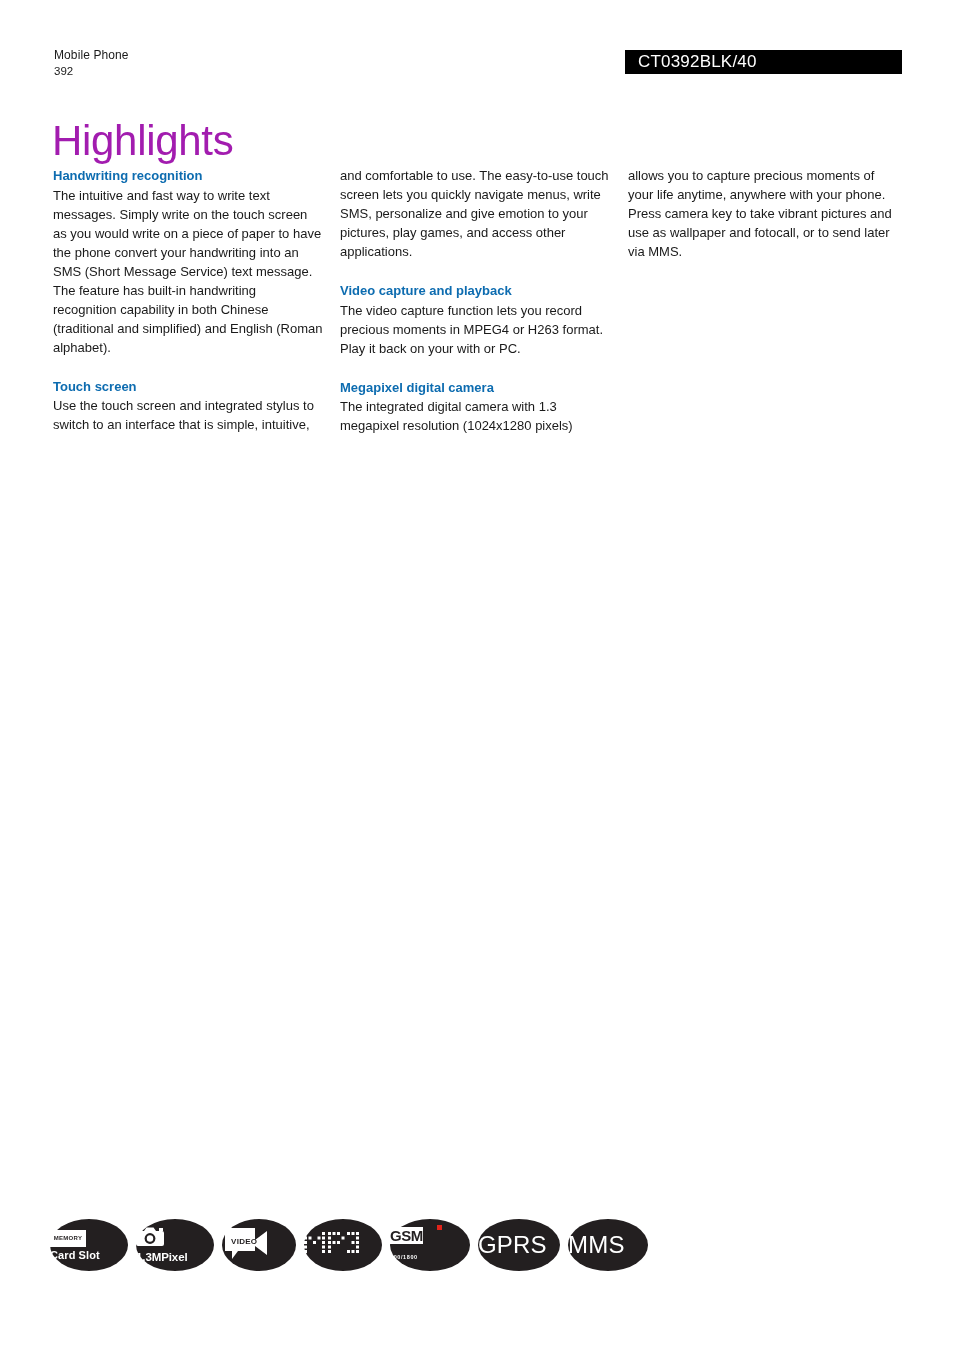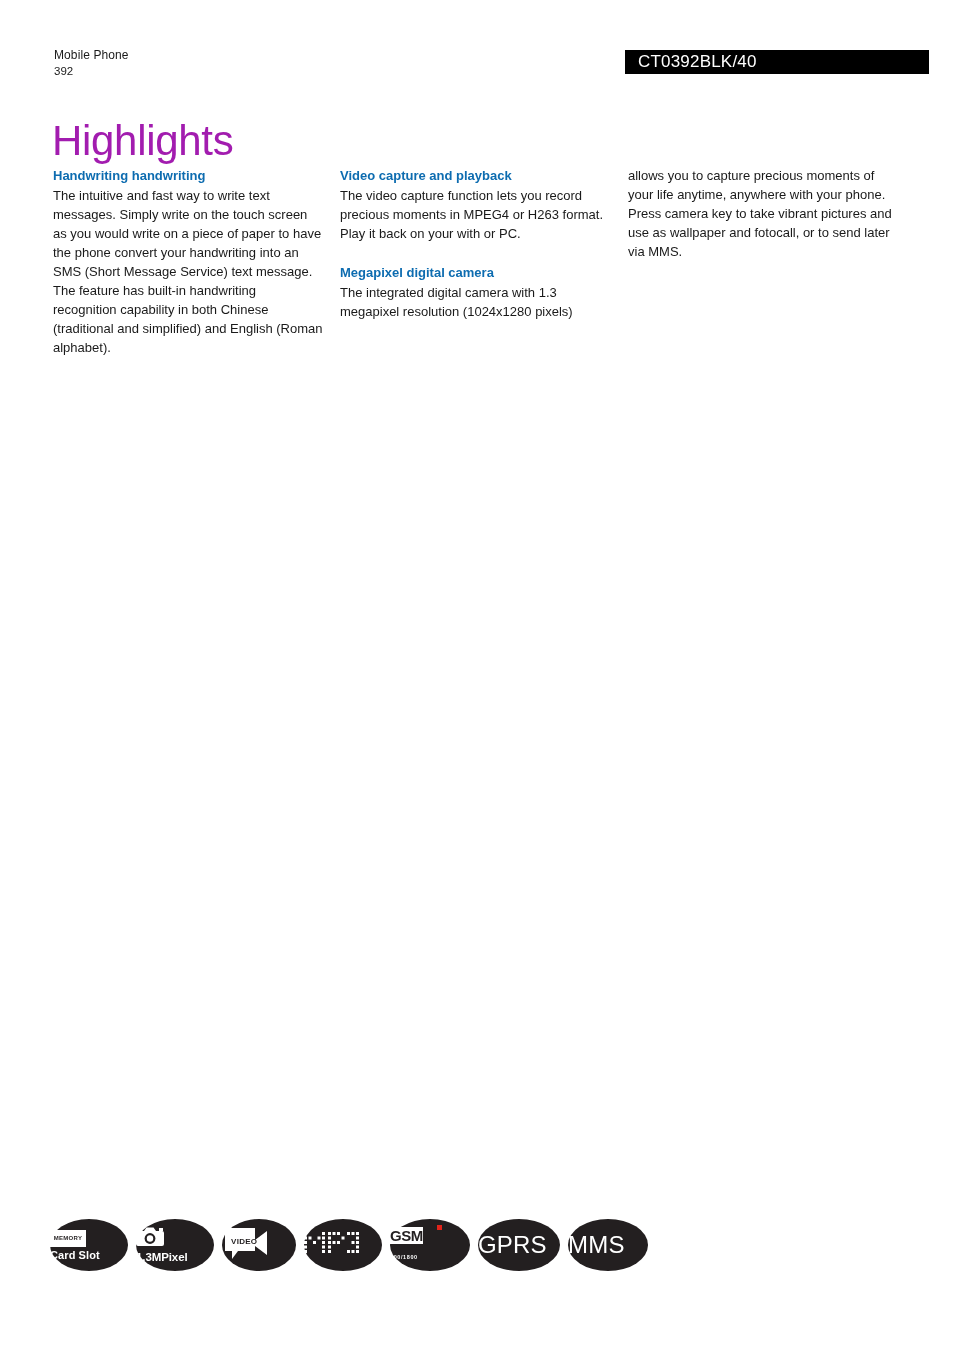--- a/index.html
+++ b/index.html
@@ -40,21 +40,20 @@
     color: #1a1a1a;
     margin-top: 1px;
   }
   .code-bar {
     position: absolute;
     left: 625px;
     top: 2px;
     width: 277px;
     height: 24px;
     background: #000000;
-    padding-left: 27px;
   }
   .code-bar .code-text {
     position: absolute;
     left: 13px;
     top: 50%;
     transform: translateY(-50%);
     color: #ffffff;
     font-size: 17px;
     letter-spacing: 0.2px;
     white-space: nowrap;
@@ -231,26 +230,31 @@
     <span class="code-text">CT0392BLK/40</span>
   </div>
 </div>
 
 <h1 class="page-title">Highlights</h1>
 
 <div class="columns">
 
   <div class="column col-1">
     <div class="section">
-      <div class="section-heading">Handwriting handwriting</div>
+      <div class="section-heading">Handwriting recognition</div>
       <p class="section-body">The intuitive and fast way to write text messages. Simply write on the touch screen as you would write on a piece of paper to have the phone convert your handwriting into an SMS (Short Message Service) text message. The feature has built-in handwriting recognition capability in both Chinese (traditional and simplified) and English (Roman alphabet).</p>
     </div>
+    <div class="section">
+      <div class="section-heading">Touch screen</div>
+      <p class="section-body">Use the touch screen and integrated stylus to switch to an interface that is simple, intuitive,</p>
+    </div>
   </div>
 
   <div class="column col-2">
+    <p class="section-body continuation">and comfortable to use. The easy-to-use touch screen lets you quickly navigate menus, write SMS, personalize and give emotion to your pictures, play games, and access other applications.</p>
     <div class="section">
       <div class="section-heading">Video capture and playback</div>
       <p class="section-body">The video capture function lets you record precious moments in MPEG4 or H263 format. Play it back on your with or PC.</p>
     </div>
     <div class="section">
       <div class="section-heading">Megapixel digital camera</div>
       <p class="section-body">The integrated digital camera with 1.3 megapixel resolution (1024x1280 pixels)</p>
     </div>
   </div>
 

